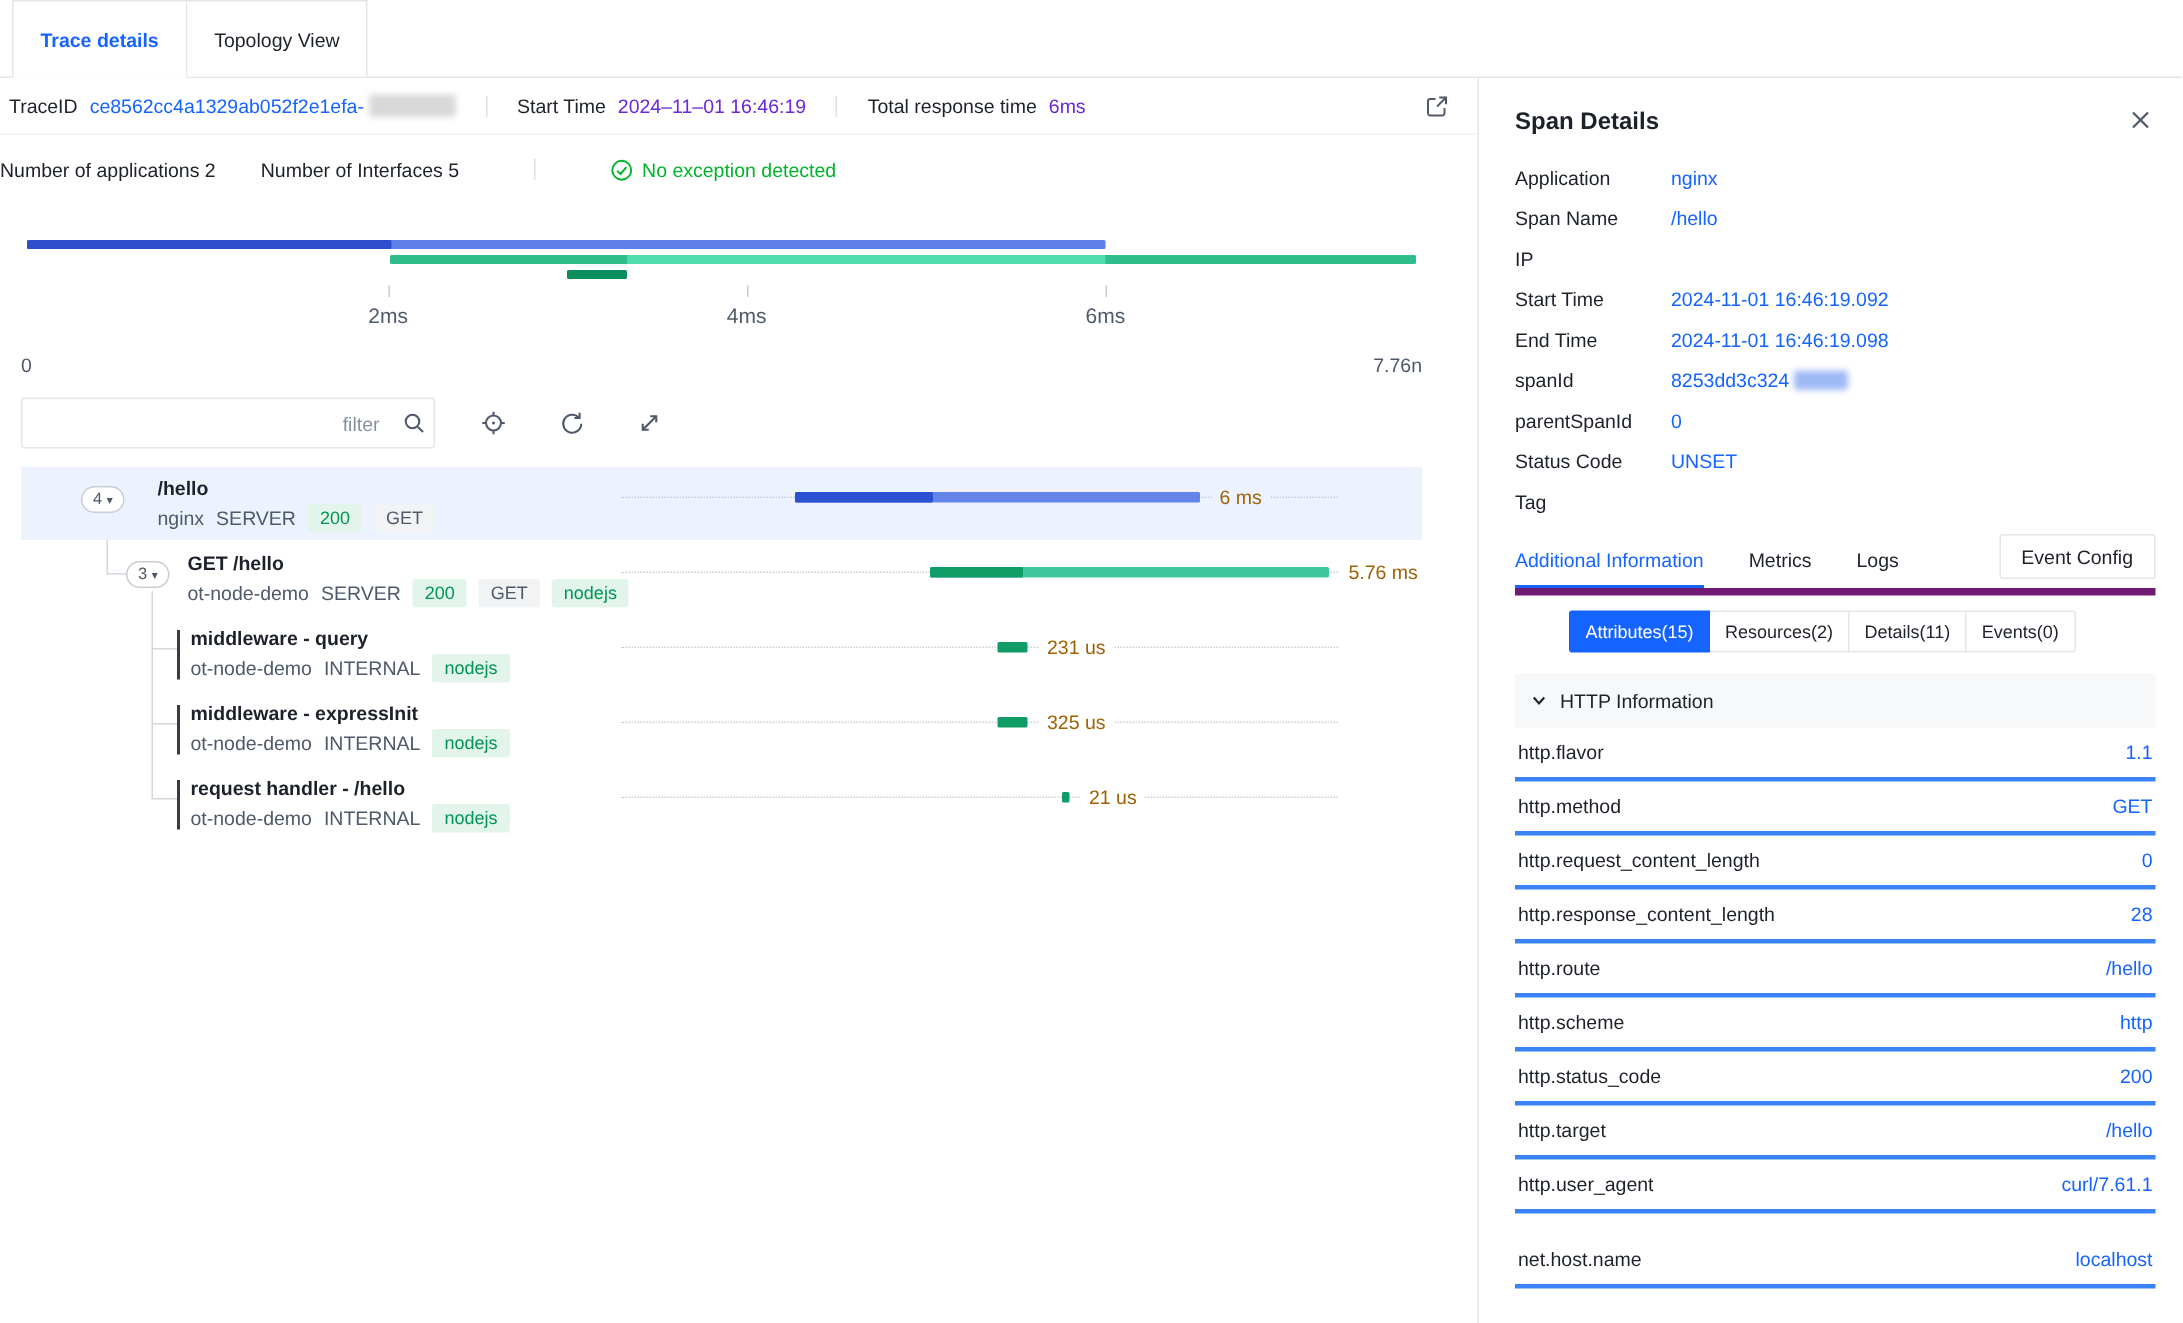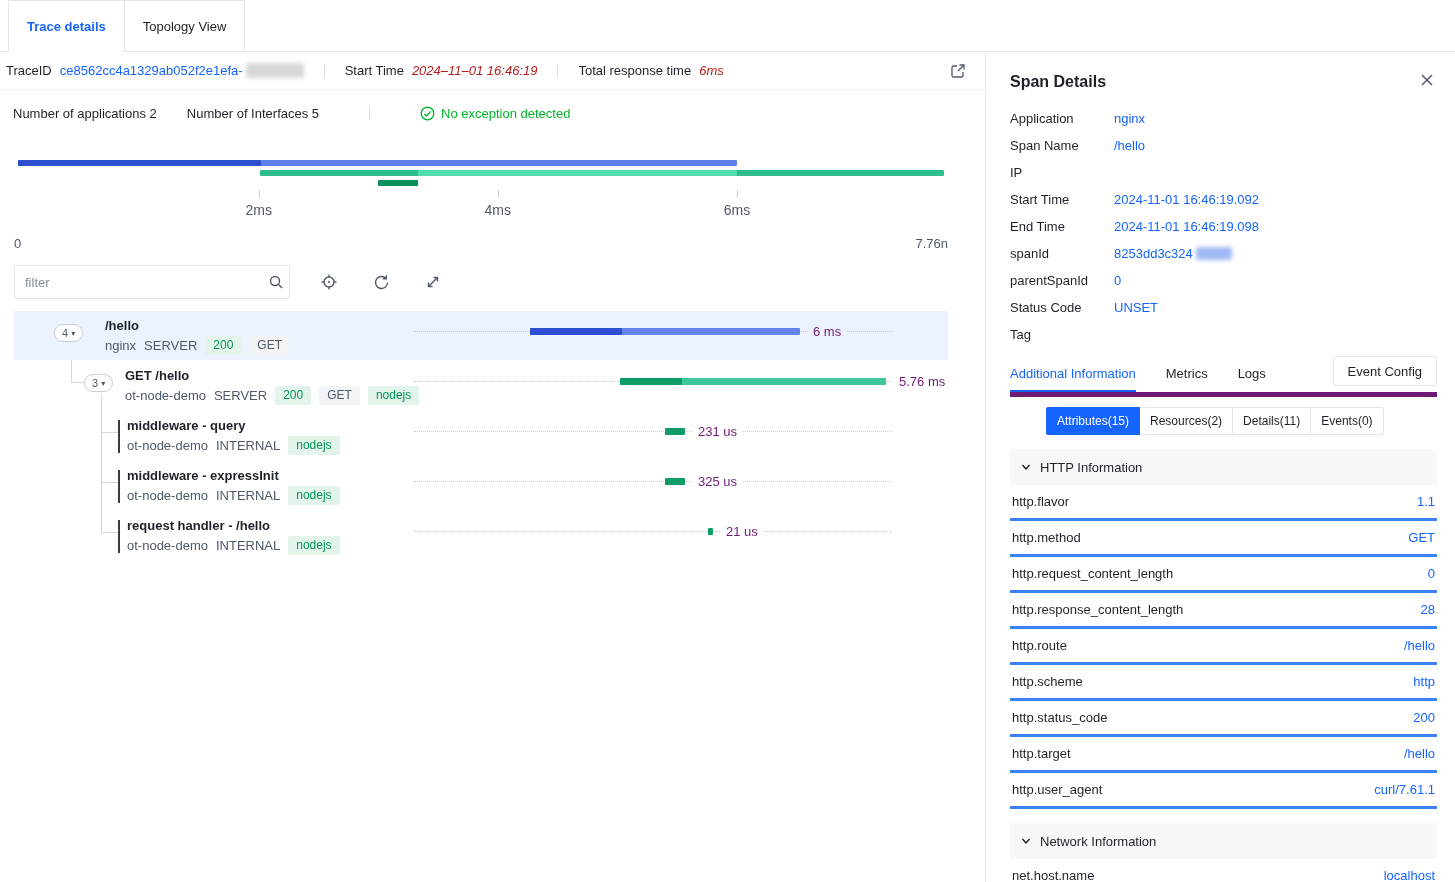--- a/index.html
+++ b/index.html
@@ -17,45 +17,45 @@
   .tab.active { color:#1664ff; font-weight:700; }
   .tab.active::after { content:''; position:absolute; left:0; right:0; bottom:-1px; height:1px; background:#fff; }
 
   .main { display:flex; height:842px; }
   .left { width:985px; position:relative; overflow:hidden; }
   .right { width:470px; border-left:1px solid #e5e6eb; padding:18px 18px 0 24px; overflow:hidden; }
 
   
   .trace-header { display:flex; align-items:center; height:38px; padding:0 14px 0 6px; border-bottom:1px solid #f2f3f5; }
   .th-label { margin-right:8px; color:#1d2129; }
-  .th-value { color:#b91c1c;font-style:italic; }
+  .th-value { color:#6d28d9; }
   .link { color:#1664ff; }
   .sep { width:1px; height:14px; background:#dcdfe5; margin:0 20px; flex:none; }
   .redact { display:inline-block; vertical-align:middle; width:58px; height:15px; background:#d8d8d8;
             filter:blur(2px); border-radius:2px; margin-left:3px; }
   .redact.blue { width:36px; height:13px; background:#9fb9f5; }
   .ext-link { margin-left:auto; color:#1664ff; }
 
-  .summary-row { display:flex; align-items:center; height:46px; padding:0 13px; gap:30px; }
+  .summary-row { display:flex; align-items:center; height:46px; padding:0 0; gap:30px; }
   .ok { display:flex; align-items:center; gap:6px; color:#00b42a; }
 
   
   .minimap { margin:24px 14px 0; width:934px; }
   .mm-row { position:relative; height:6px; margin-bottom:4px; }
   .mm-bar { position:absolute; top:0; height:6px; border-radius:1px; }
   .mm-axis { position:relative; height:44px; margin-top:4px; }
   .mm-tick { position:absolute; top:0; width:1px; height:8px; background:#c9cdd4; }
   .mm-ticklabel { position:absolute; top:12px; transform:translateX(-50%); font-size:14px; color:#4e5969; }
   .mm-range { display:flex; justify-content:space-between; font-size:13px; color:#4e5969; margin-top:2px; }
 
   
   .toolbar { display:flex; align-items:center; gap:26px; margin:14px 14px 0; }
   .filter-box { display:flex; align-items:center; width:276px; height:34px; border:1px solid #e5e6eb; border-radius:2px; background:#fff; }
   .filter-box input { flex:1; min-width:0; border:none; outline:none; padding:0 10px; font-size:13px;
-                      font-family:inherit; color:#1d2129; background:transparent; }
+                      font-family:inherit; color:#1d2129; background:transparent;text-align:right; }
   .filter-box input::placeholder { color:#86909c; }
   .icon-btn { display:flex; align-items:center; justify-content:center; width:26px; height:26px;
               background:none; border:none; padding:0; color:#4e5969; cursor:pointer; }
 
   
   .waterfall { position:relative; margin:12px 14px 0; width:934px; }
   .wf-lines i { position:absolute; background:#d4d7dd; }
   .wf-lines .v { width:1px; }
   .wf-lines .h { height:1px; }
   .span-row { position:relative; height:49px; margin-bottom:1px; }
@@ -67,21 +67,21 @@
   .row-text { position:absolute; top:6px; z-index:2; }
   .row-name { font-weight:600; line-height:18px; color:#1d2129; white-space:nowrap; }
   .row-meta { display:flex; align-items:center; gap:8px; line-height:19px; color:#4e5969; margin-top:1px; white-space:nowrap; }
   .marker .row-text::before { content:''; position:absolute; left:-9px; top:3px; width:2px; height:33px; background:#363c45; }
   .badge { padding:1px 8px; border-radius:2px; font-size:12px; line-height:17px; }
   .badge.green { background:#e3f5eb; color:#009456; }
   .badge.gray { background:#f2f3f5; color:#4e5969; }
   .leader { position:absolute; left:400px; right:56px; top:20px; border-top:1px dotted #c9cdd4; }
   .bar { position:absolute; top:17px; height:7px; border-radius:1px; z-index:1; }
   .bar-dark { position:absolute; left:0; top:0; height:100%; border-radius:1px; }
-  .dur { position:absolute; top:13px; font-size:13px; color:#701a75; background:#fff; padding:0 5px; z-index:2; white-space:nowrap; }
+  .dur { position:absolute; top:13px; font-size:13px; color:#a16207; background:#fff; padding:0 5px; z-index:2; white-space:nowrap; }
   .hl .dur { background:#edf3fe; }
 
   
   .panel-head { display:flex; align-items:center; }
   .panel-title { font-size:16px; font-weight:700; }
   .close-btn { margin-left:auto; background:none; border:none; padding:2px; color:#4e5969; cursor:pointer; }
   .kv { margin-top:12px; }
   .kv-row { display:flex; align-items:center; height:27px; font-size:13px; }
   .kv-label { width:104px; flex:none; color:#1d2129; }
   .kv-value { color:#1664ff; display:flex; align-items:center; }
@@ -418,28 +418,20 @@
     <span class="attr-key">http.target</span>
     <span class="attr-val">/hello</span>
   </div>
             <div class="attr-row">
     <span class="attr-key">http.user_agent</span>
     <span class="attr-val">curl/7.61.1</span>
   </div>
           </div>
   </div>
         <div class="attr-section">
-    <div class="attr-header">
-      <span style="display:flex">
-        <svg width="12" height="12" viewBox="0 0 12 12" fill="none" stroke="#1d2129" stroke-width="1.4">
-          <polyline points="2.5,4 6,8 9.5,4"></polyline>
-        </svg>
-      </span>
-      <span class="attr-title">Network Information</span>
-    </div>
     <div class="attr-rows">
             <div class="attr-row">
     <span class="attr-key">net.host.name</span>
     <span class="attr-val">localhost</span>
   </div>
           </div>
   </div>
       </div>
   </div>
 </div>

